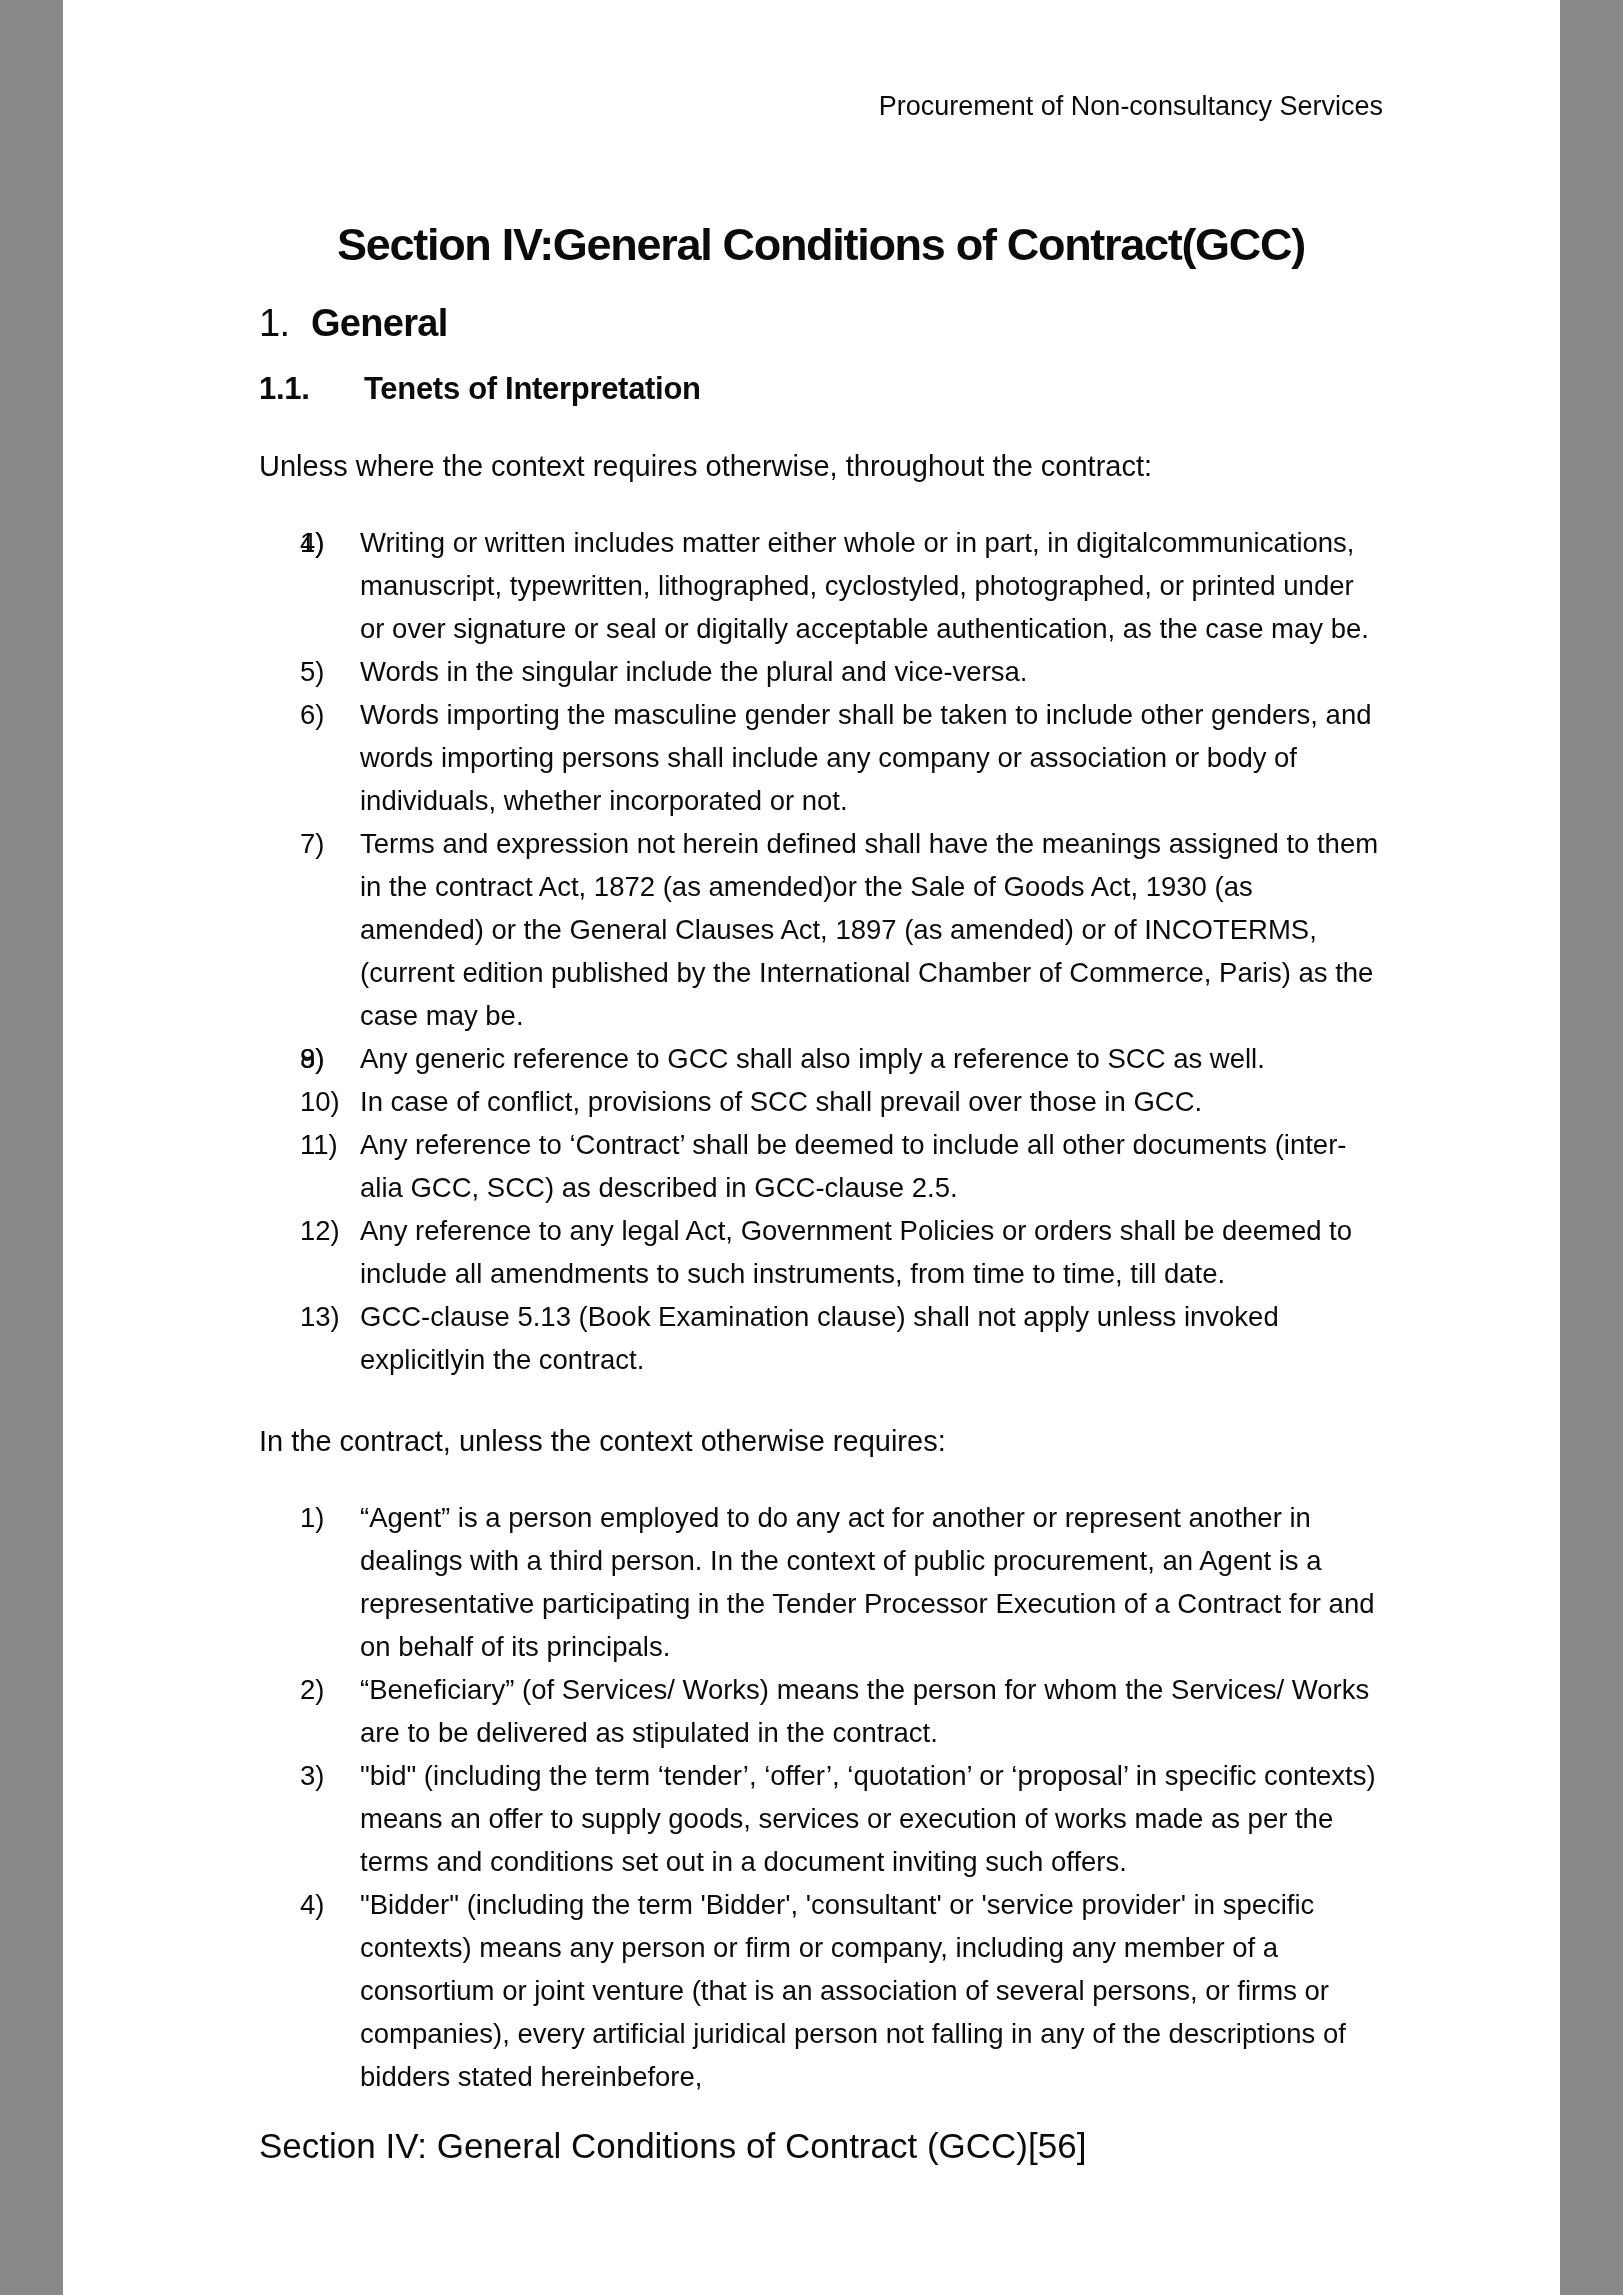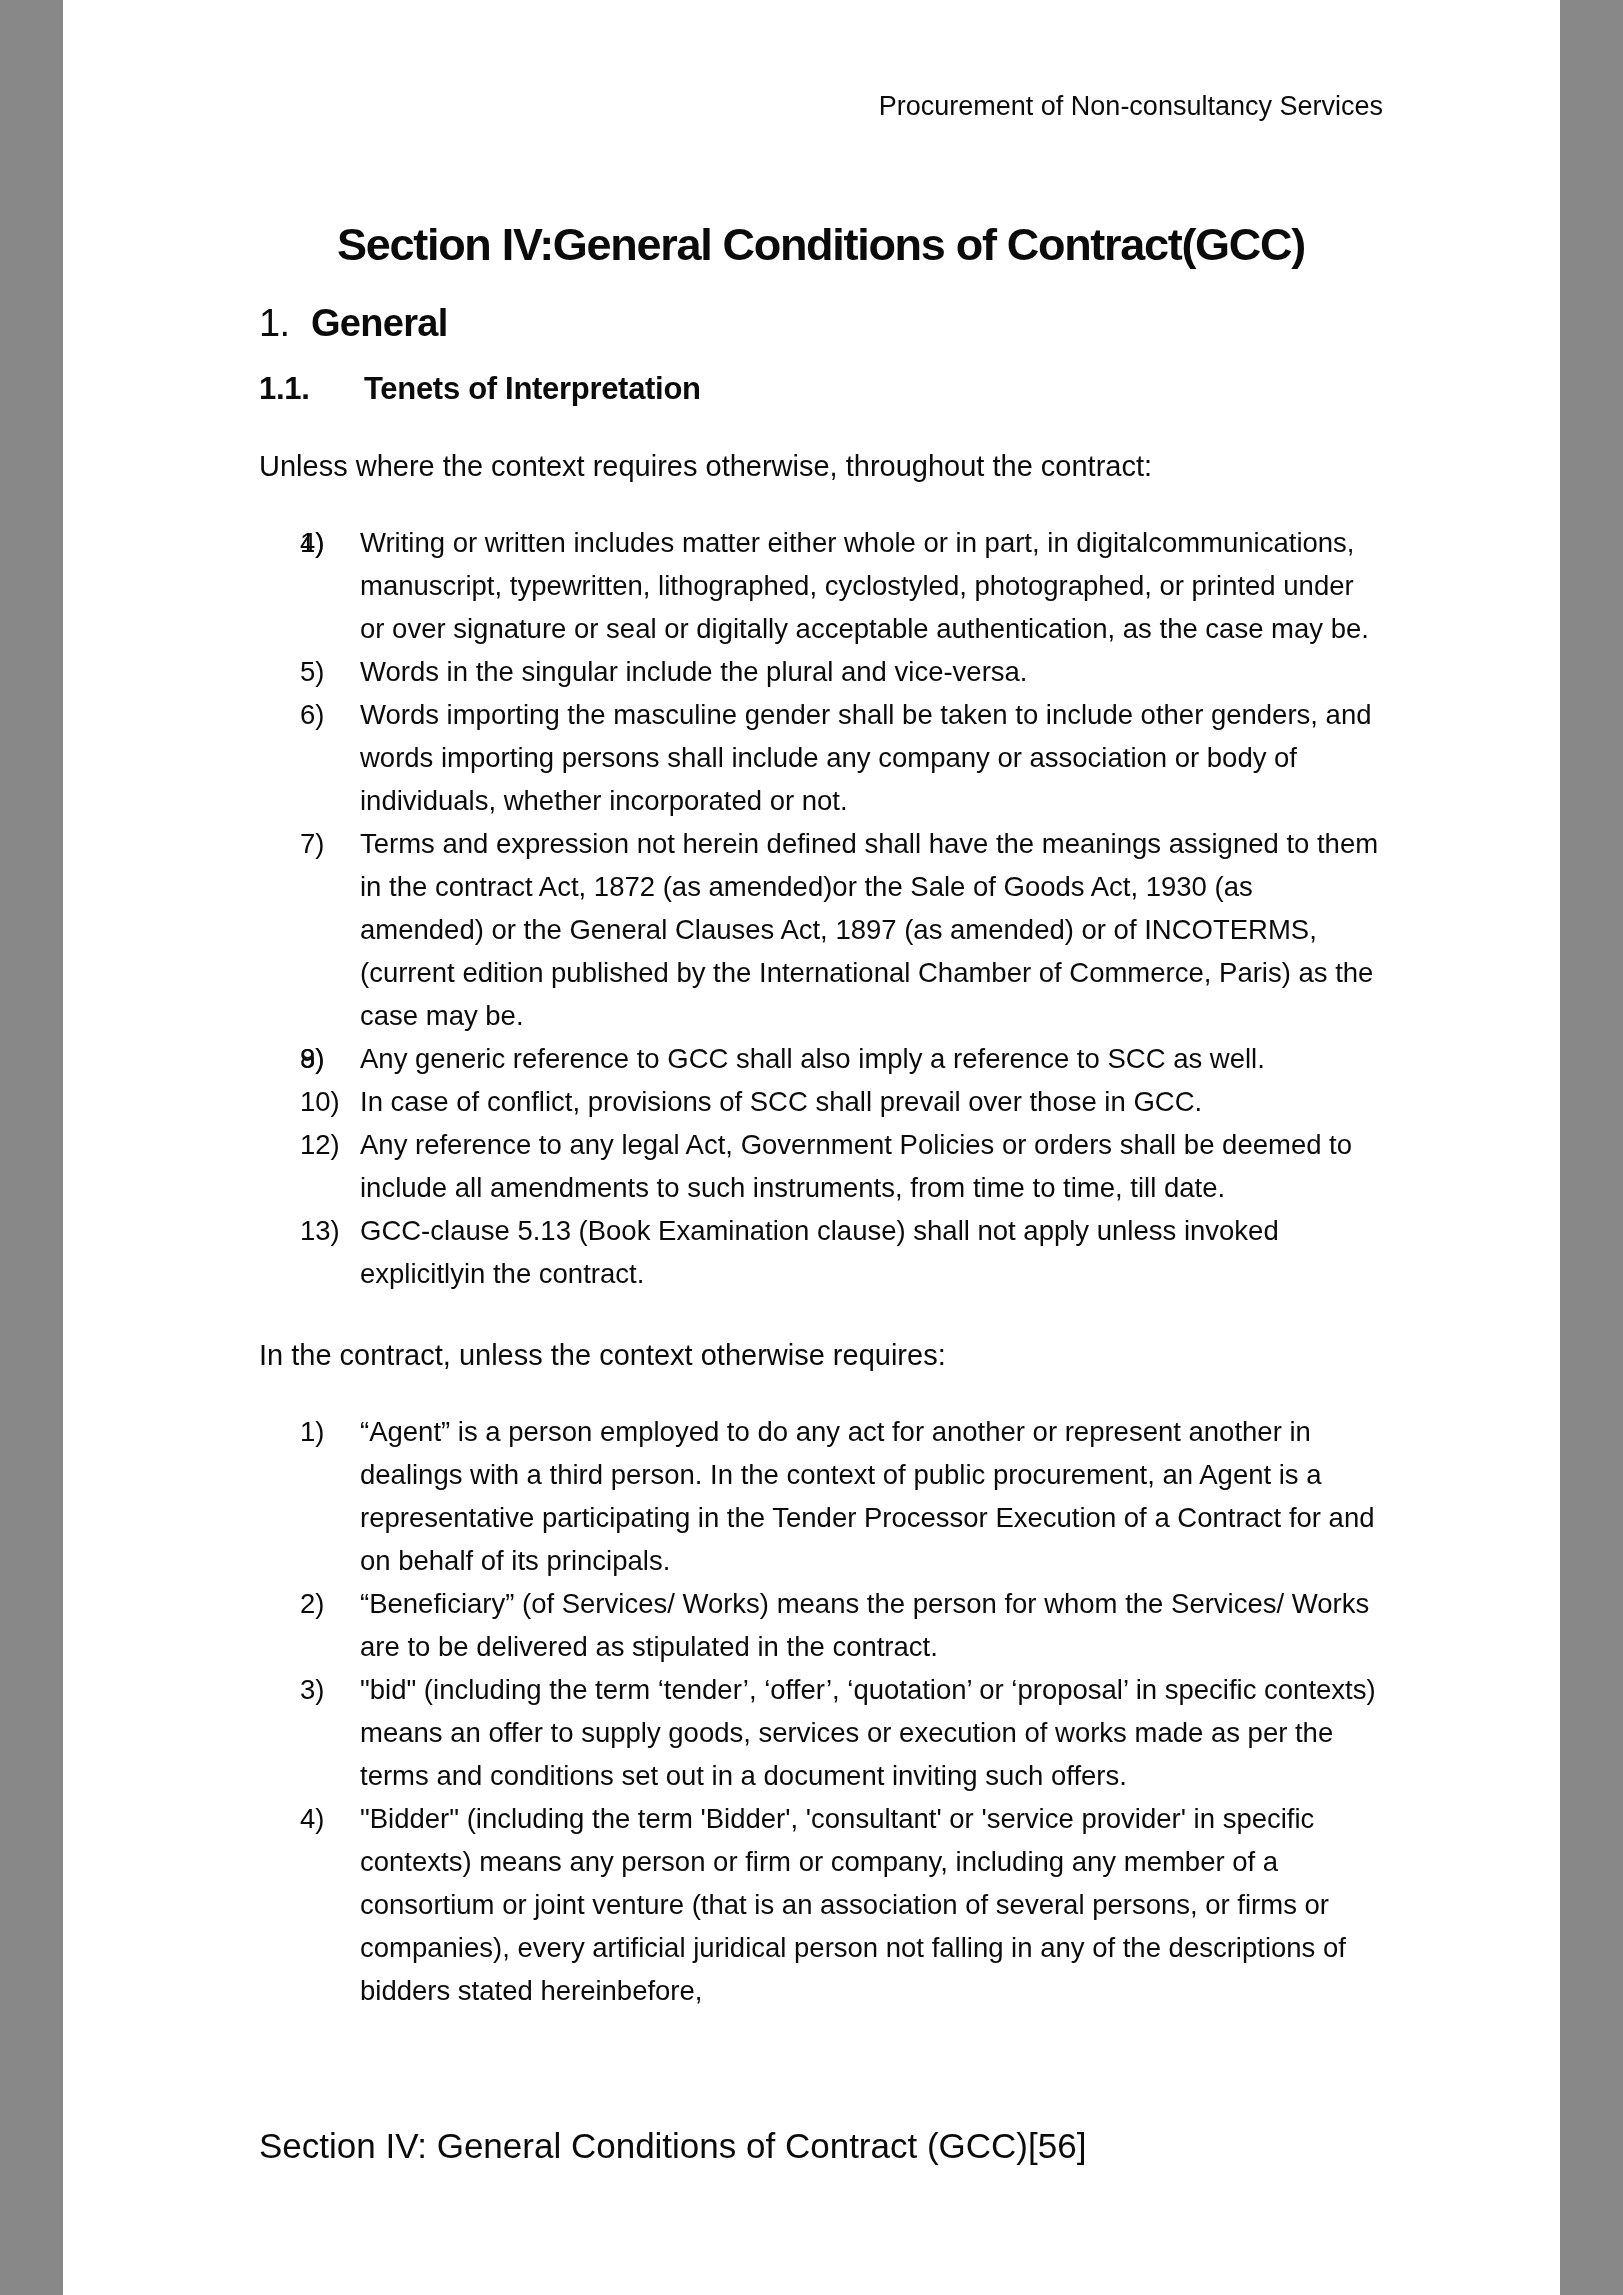--- a/index.html
+++ b/index.html
@@ -126,20 +126,24 @@
     </div>
     <div class="list-item">
       <span class="li-num">9)</span>
       <span class="li-text">Any generic reference to GCC shall also imply a reference to SCC as well.</span>
     </div>
     <div class="list-item">
       <span class="li-num">10)</span>
       <span class="li-text">In case of conflict, provisions of SCC shall prevail over those in GCC.</span>
     </div>
     <div class="list-item">
+      <span class="li-num">11)</span>
+      <span class="li-text">Any reference to ‘Contract’ shall be deemed to include all other documents (inter-alia GCC, SCC) as described in GCC-clause 2.5.</span>
+    </div>
+    <div class="list-item">
       <span class="li-num">12)</span>
       <span class="li-text">Any reference to any legal Act, Government Policies or orders shall be deemed to include all amendments to such instruments, from time to time, till date.</span>
     </div>
     <div class="list-item">
       <span class="li-num">13)</span>
       <span class="li-text">GCC-clause 5.13 (Book Examination clause) shall not apply unless invoked explicitlyin the contract.</span>
     </div>
   </div>
 
 

